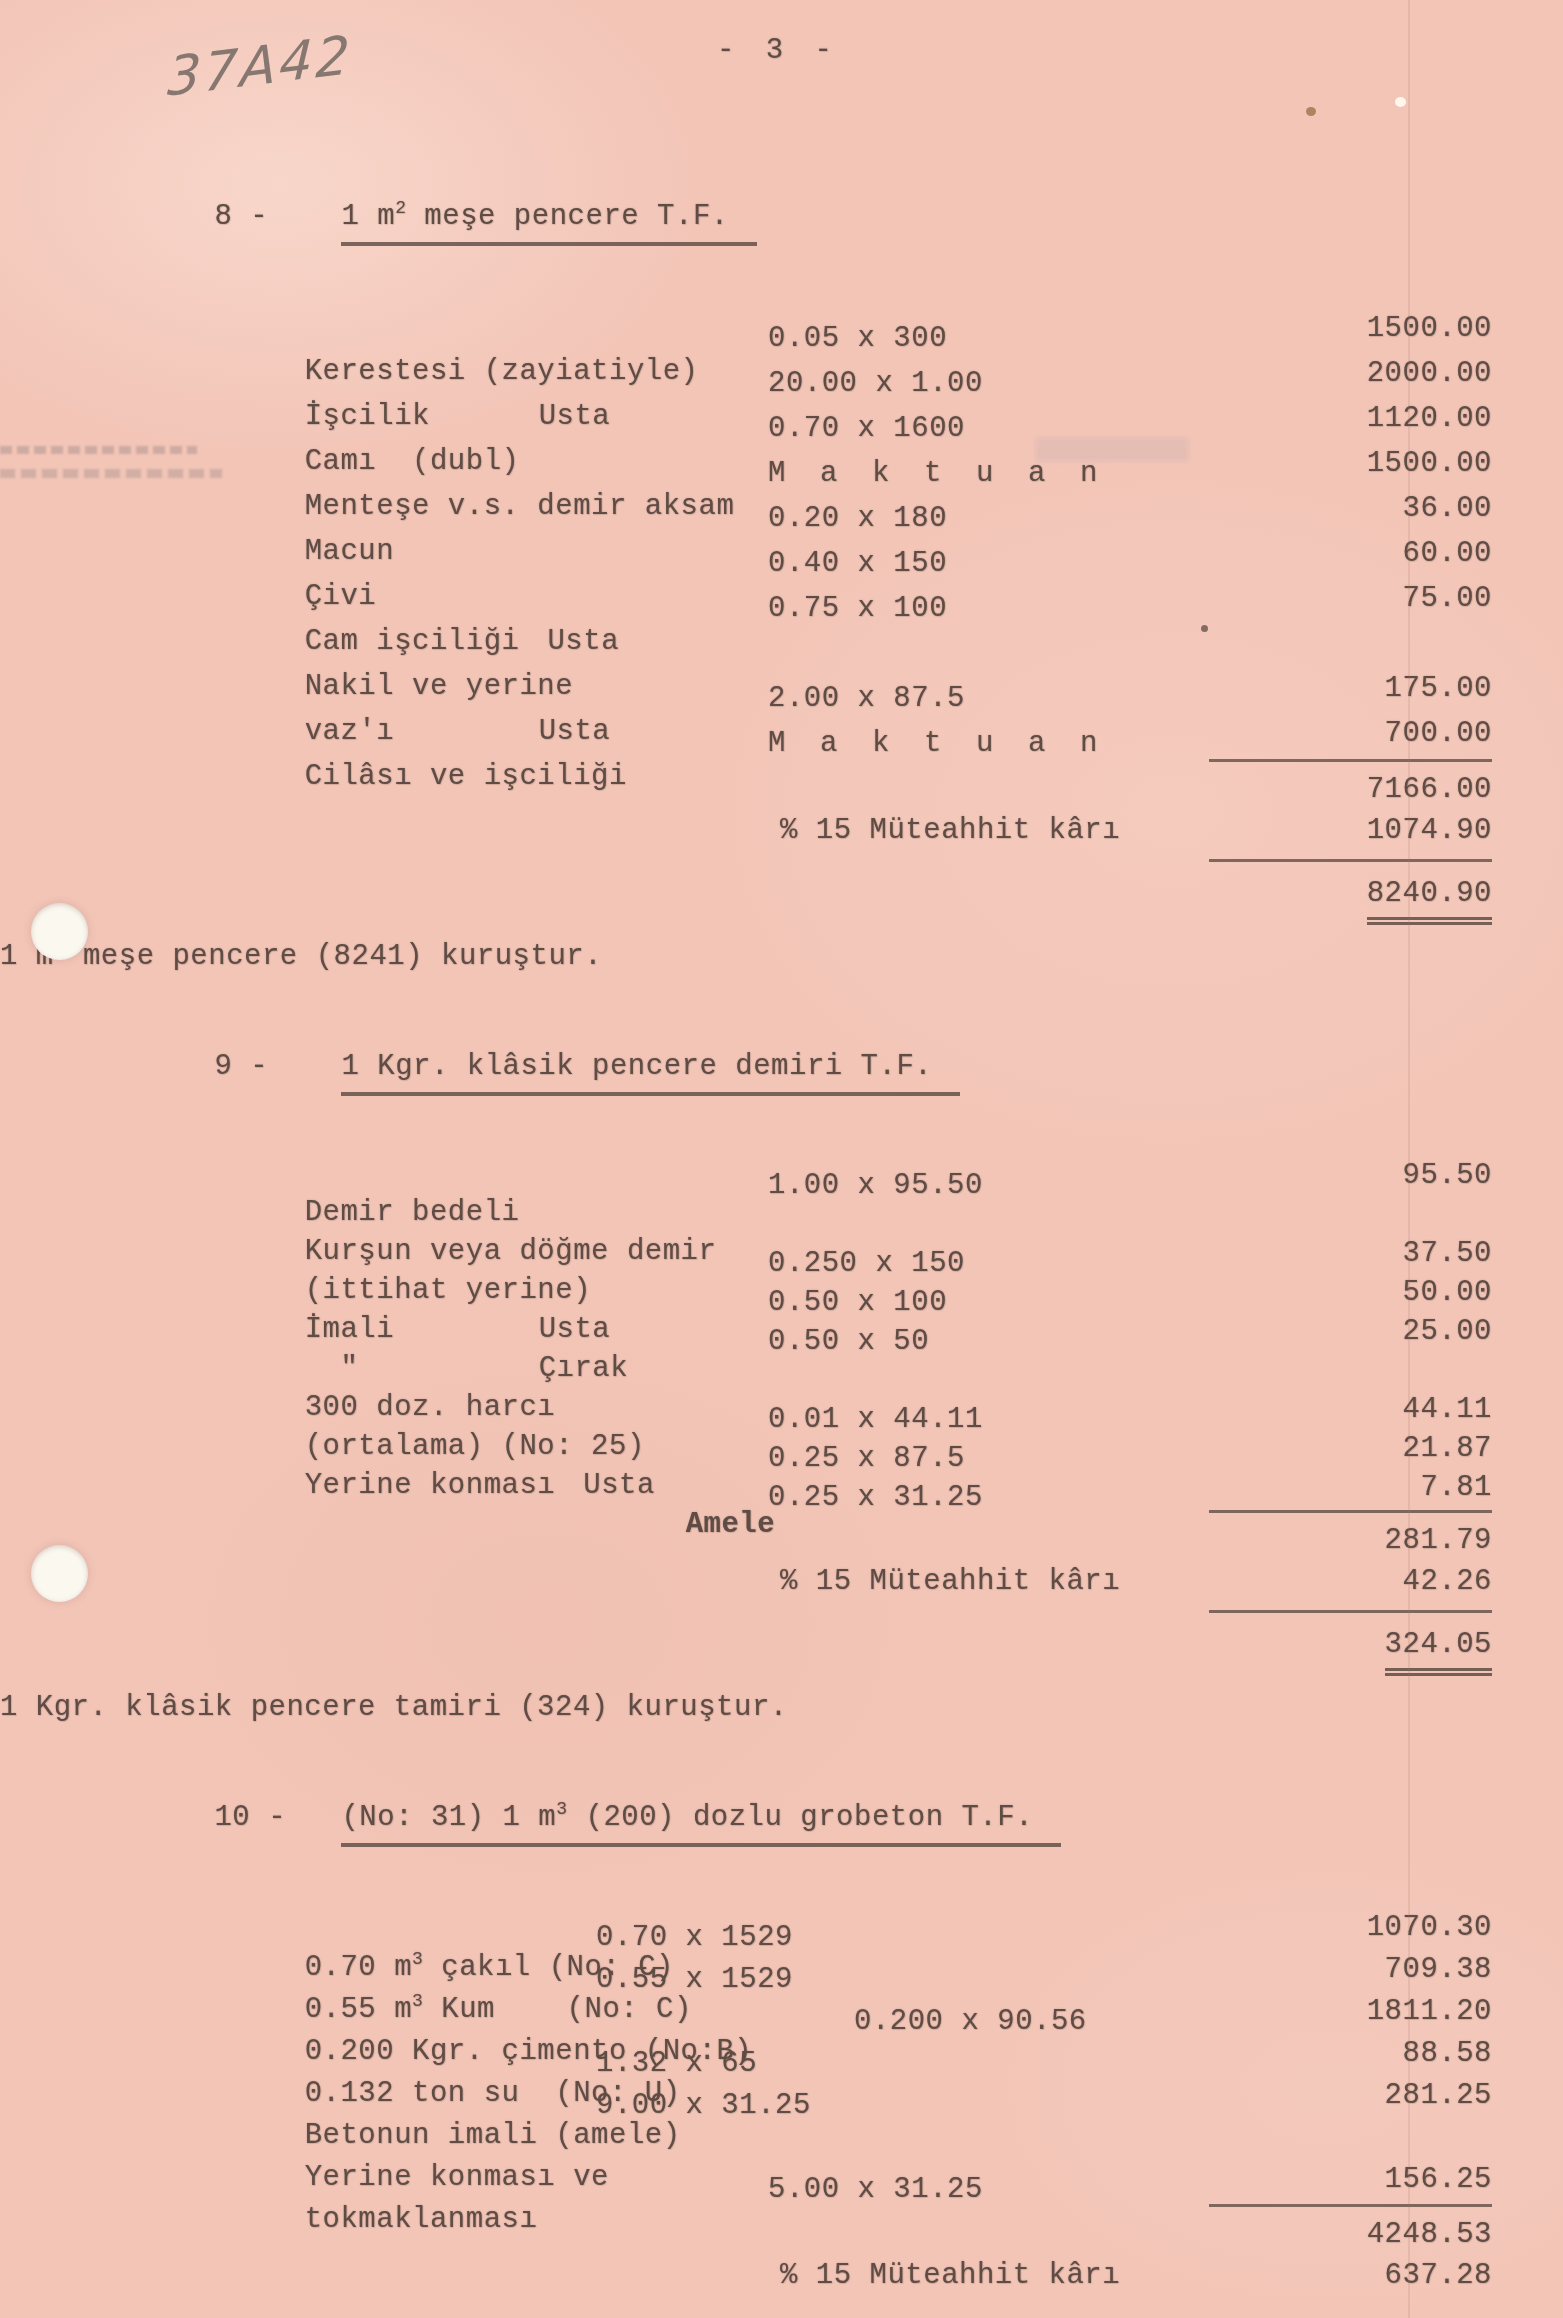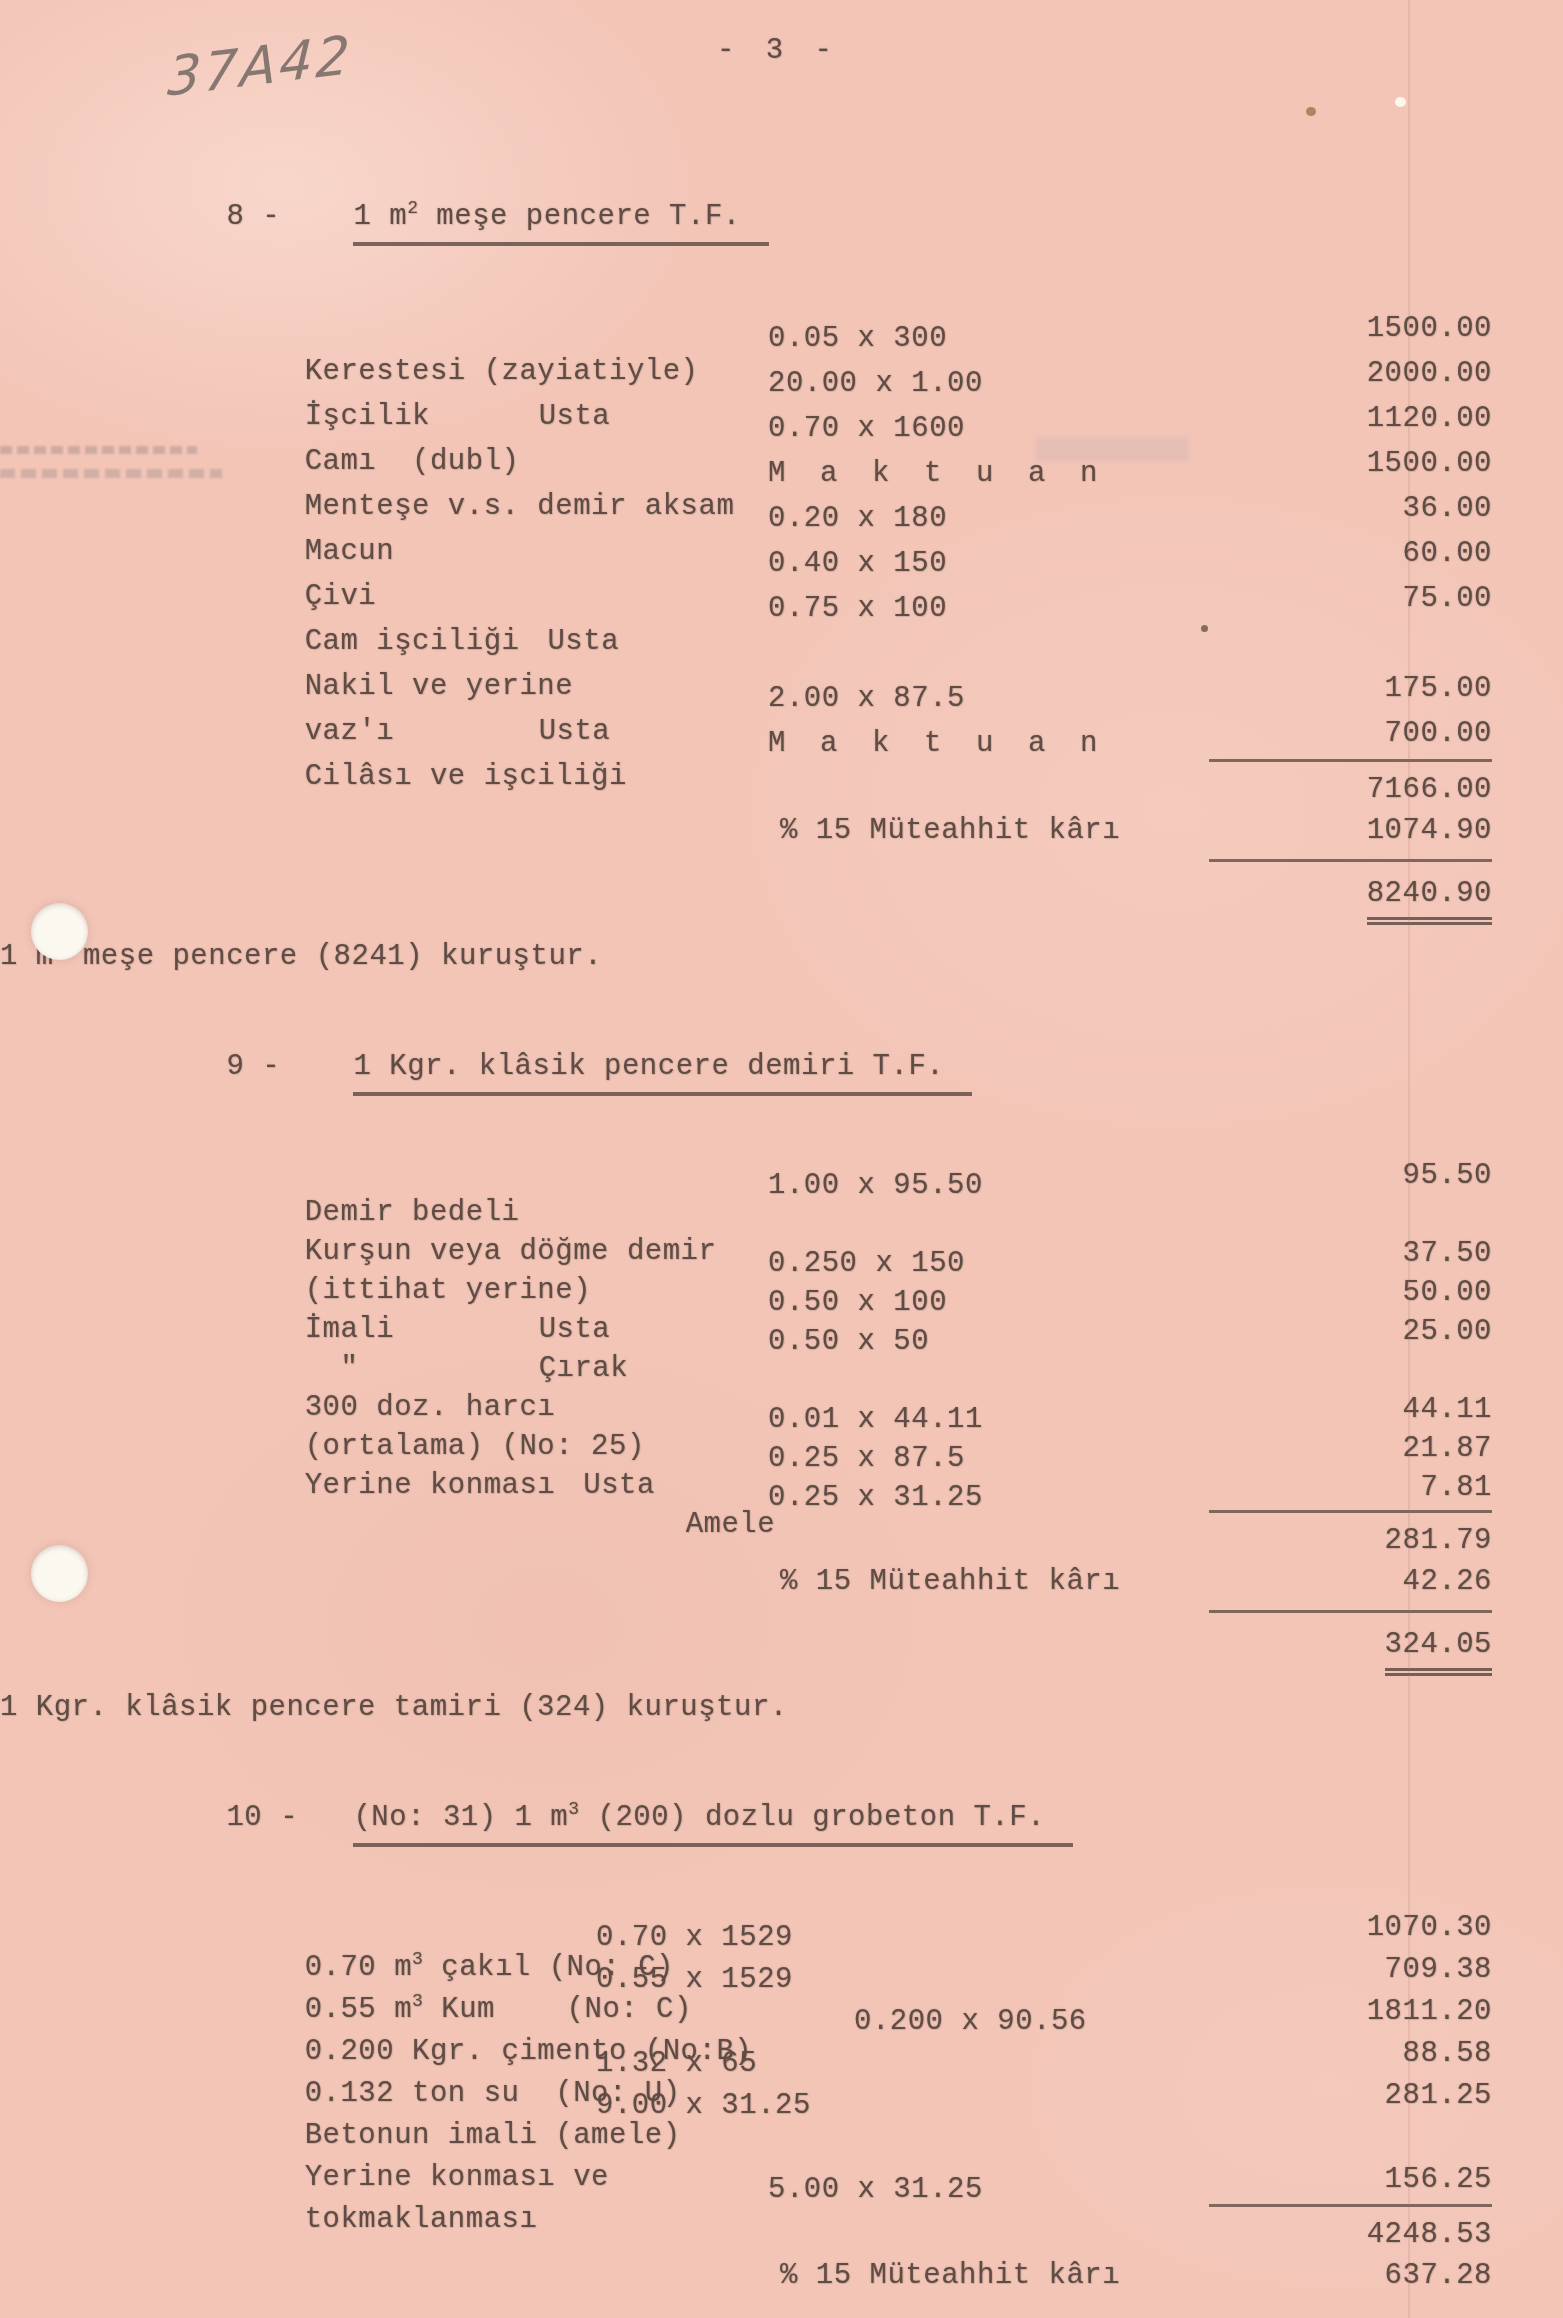--- a/index.html
+++ b/index.html
@@ -26,32 +26,32 @@
     font-family:"DejaVu Sans",sans-serif;
     font-style:italic;font-size:53px;
     color:rgba(92,86,82,.72);
     transform:rotate(-7deg) skewX(-10deg);
     letter-spacing:3px;text-shadow:none;
   }
   section{display:block;}
   #sec8{margin-top:157px;}
   #sec9{margin-top:30px;}
   #sec10{margin-top:30px;}
-  .sec-head{padding-left:107px;margin-bottom:18px;line-height:40px;white-space:pre;margin-left:12px;}
+  .sec-head{padding-left:107px;margin-bottom:18px;line-height:40px;white-space:pre;}
   .sec-no{display:inline-block;width:127px;}
   .sec-title{display:inline-block;border-bottom:4.5px solid rgba(95,76,68,.82);padding-bottom:5px;padding-right:28px;}
   .sup{font-size:18px;vertical-align:super;line-height:0;}
   .rows{display:block;}
   .row{position:relative;padding-left:233px;white-space:pre;}
   #sec8 .row{height:45px;line-height:45px;}
   #sec9 .row{height:39px;line-height:39px;}
   #sec10 .row{height:42px;line-height:42px;}
   .lbl{display:inline-block;min-width:206px;white-space:pre;}
   .l2{display:inline-block;margin-left:28px;}
-  .row.ind .l2{margin-left:175px;}
+  .row.ind .l2{margin-left:175px;font-weight:bold;}
   .calc{position:absolute;left:768px;top:12px;white-space:pre;}
   .row.cn .calc{left:596px;}
   .row.cf .calc{left:854px;}
   .row.mk .calc{letter-spacing:8.6px;}
   .amt{position:absolute;right:72px;top:2px;}
   .totals{position:relative;}
   .trow{position:relative;height:41px;line-height:41px;}
   .tlabel{position:absolute;left:780px;}
   .tamt{position:absolute;right:72px;}
   .rule{margin-left:auto;margin-right:72px;width:283px;height:0;border-top:3.5px solid rgba(95,76,68,.78);}

